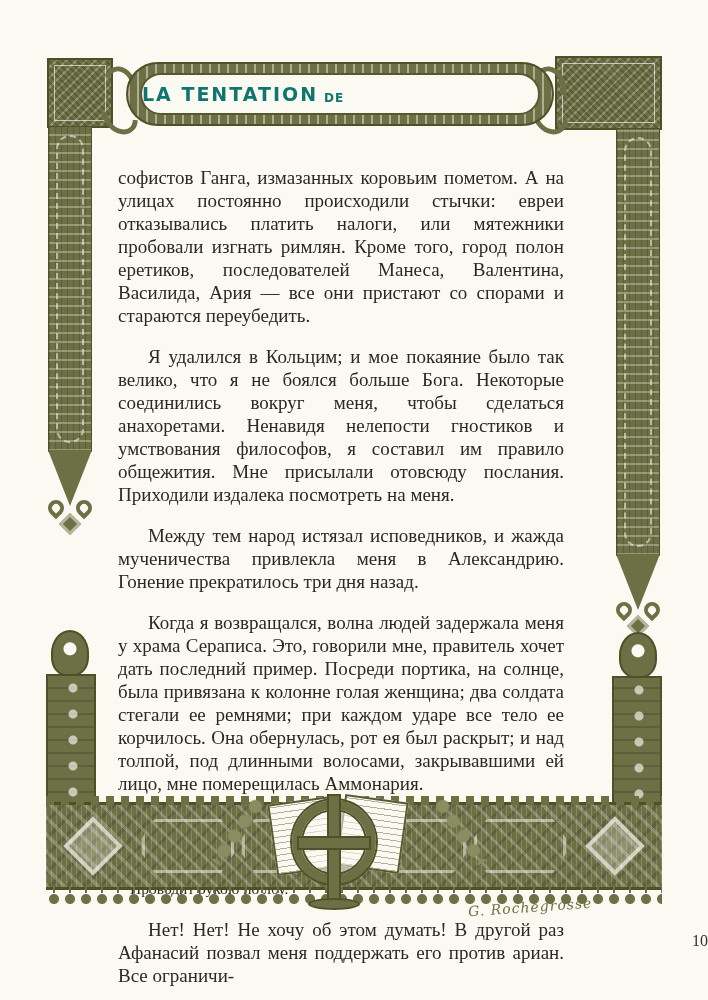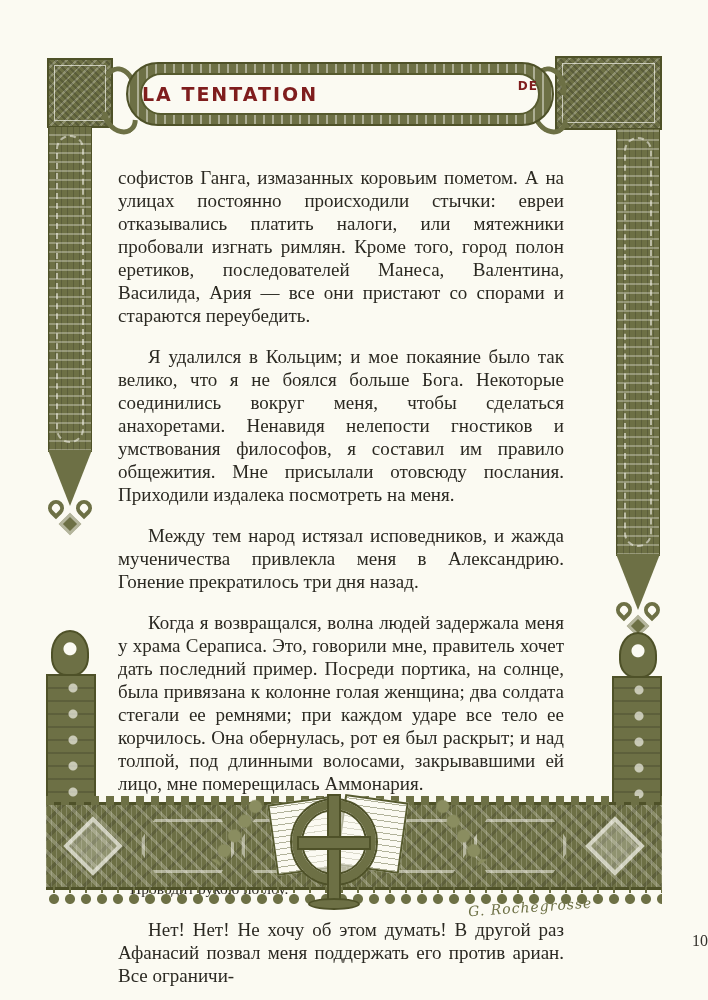--- a/index.html
+++ b/index.html
@@ -42,30 +42,30 @@
       repeating-linear-gradient(90deg, rgba(251,250,243,.45) 0 2px, rgba(0,0,0,0) 2px 9px),
       #6d7045;
     border:2px solid #4e5128;
     box-sizing:border-box;
   }
   .cartouche-inner{
     position:absolute; inset:9px 12px;
     background:#fbfaf2;
     border-radius:24px;
     border:2px solid #565a2e;
-    display:flex; align-items:center; justify-content:space-between;
+    display:flex; align-items:center; justify-content:flex-start;
     gap:6px;
-    color:#7f1d1d;
+    color:#0f766e;
     font-family:"DejaVu Sans", sans-serif;
     font-weight:bold;
     font-size:19px;
     letter-spacing:2px;
     white-space:nowrap;
   }
-  .cartouche-inner .de{font-size:12px; letter-spacing:1px; align-self:flex-end; padding-bottom:20px;}
+  .cartouche-inner .de{font-size:12px; letter-spacing:1px; align-self:flex-end; padding-bottom:8px;}
   .curl{
     position:absolute; width:22px; height:30px;
     border:5px solid #6d7045; border-radius:50%;
     border-left-color:transparent; border-bottom-color:transparent;
     transform:rotate(-20deg);
   }
   .curl.c2{transform:rotate(140deg);}
   
   .bar{position:absolute; width:44px;}
   .bar::before{

